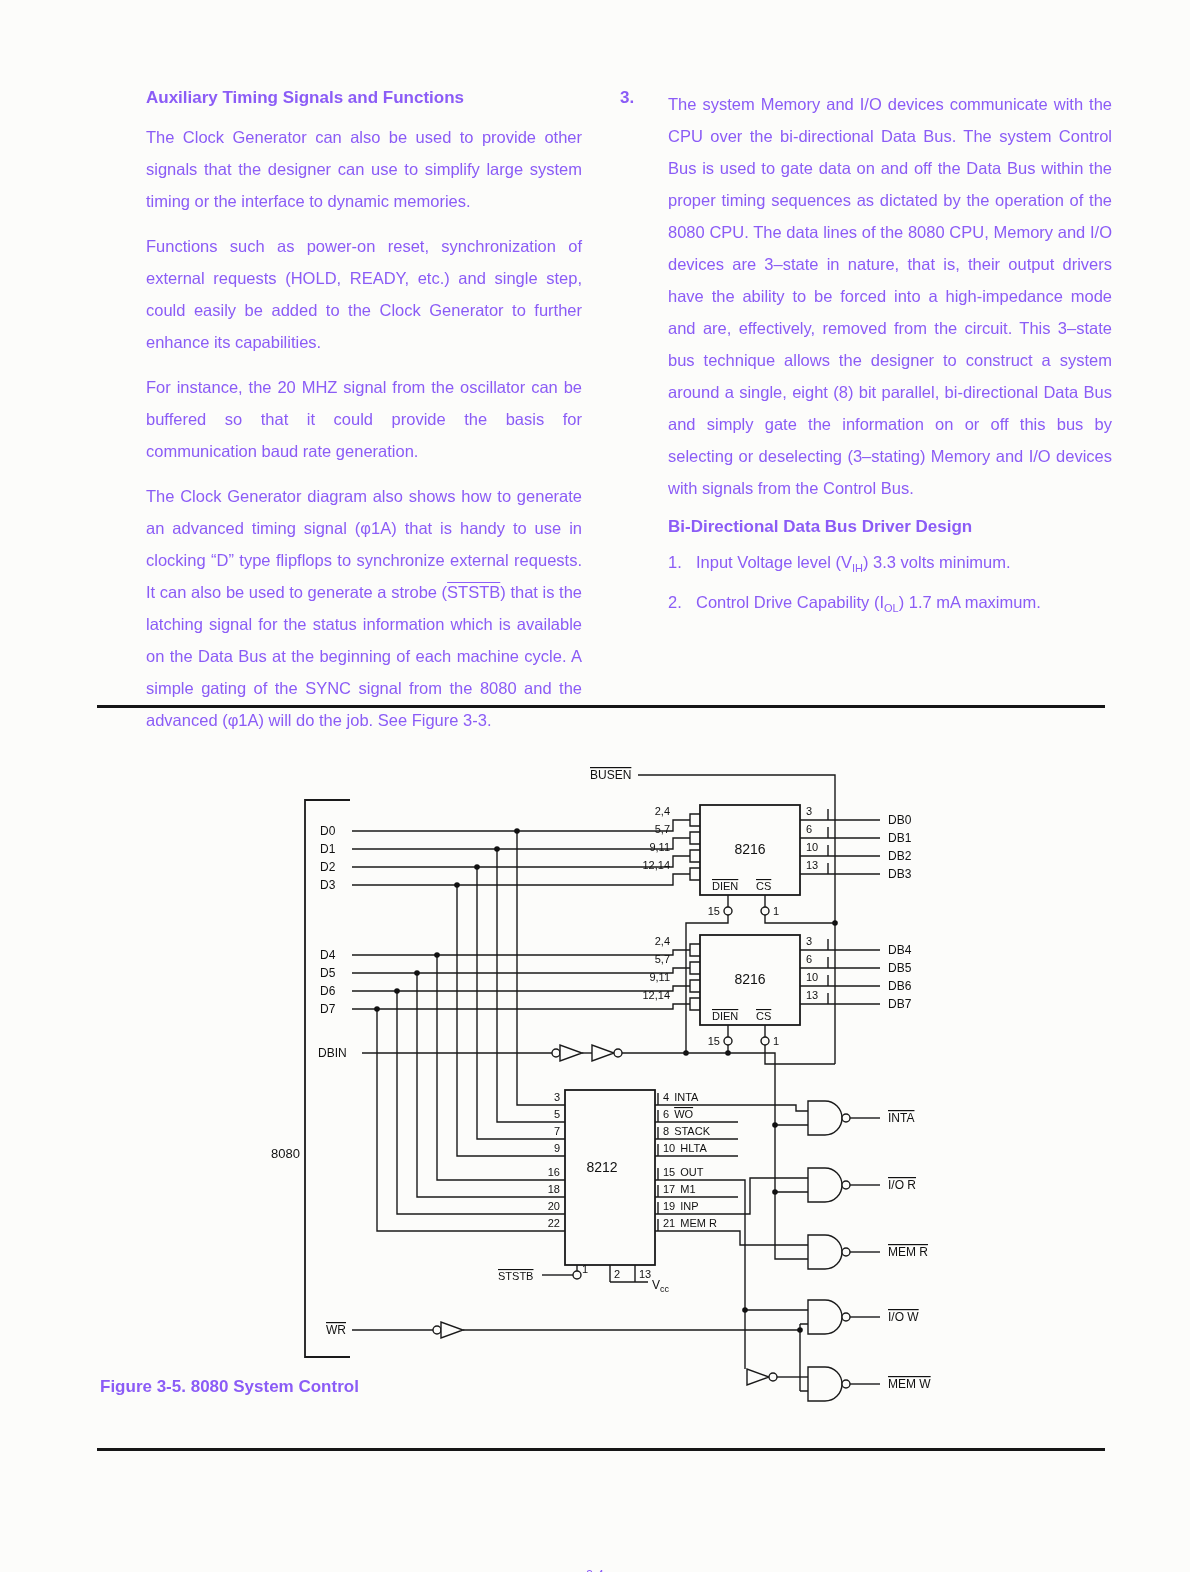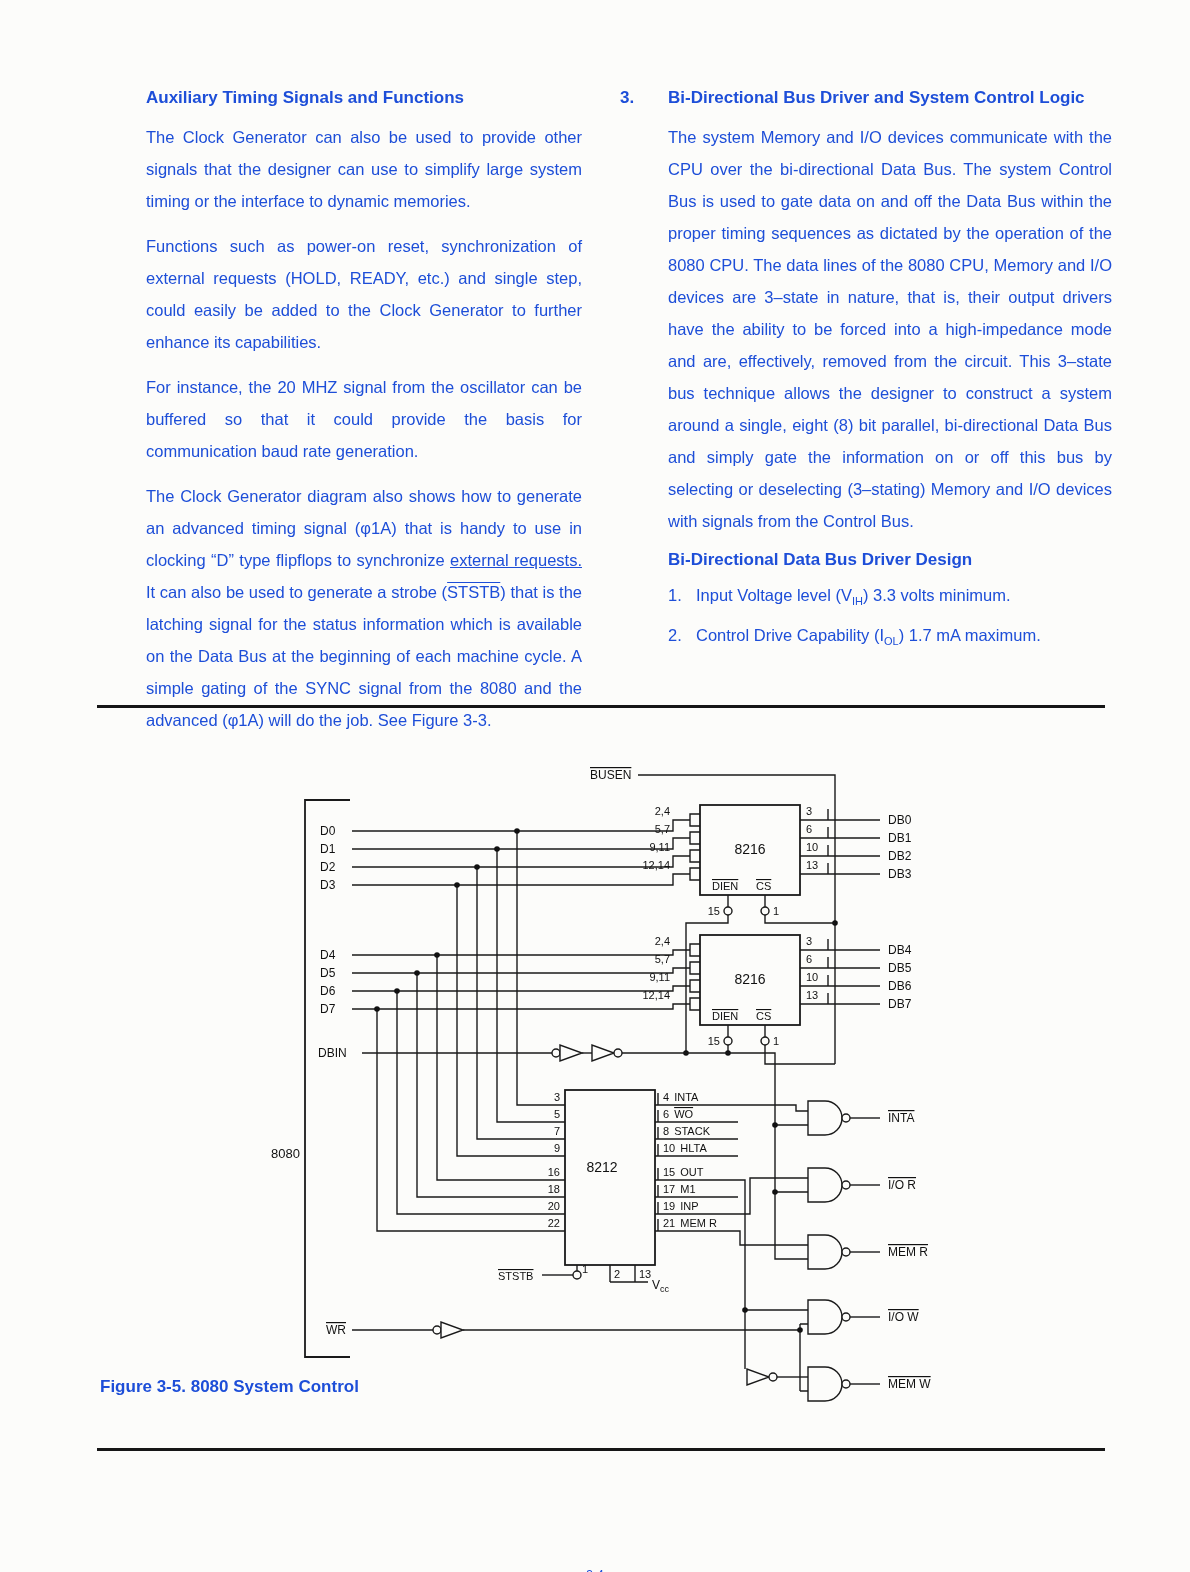--- a/index.html
+++ b/index.html
@@ -1,27 +1,27 @@
 <!DOCTYPE html>
 <html><head>
 <meta charset="utf-8">
 <style>
   html,body{margin:0;padding:0;background:#d8d8d8;}
-  .page{position:relative;width:1190px;height:1572px;background:#fcfcfa;color:#1d4ed8;
+  .page{position:relative;width:1190px;height:1572px;background:#fcfcfa;color:#8b5cf6;
         font-family:"Liberation Sans",sans-serif;overflow:hidden;margin:0 auto;}
   .col{position:absolute;top:88px;}
   .col-left{left:146px;width:436px;}
   .col-right{left:668px;width:444px;}
   .num3{position:absolute;left:620px;top:88px;font-weight:bold;font-size:17px;}
   .h1{font-weight:bold;font-size:17px;margin:0 0 13px 0;}
   .h2{font-weight:bold;font-size:17px;margin:10px 0 13px 0;}
   .para{font-size:16.5px;line-height:32px;text-align:justify;margin:0 0 13px 0;}
   .li{display:flex;font-size:16.5px;line-height:25px;margin:0 0 9px 0;}
   .li .n{width:28px;flex:none;}
-  .ul{text-decoration:underline;}
+  .ul{}
   .ovl{text-decoration:overline;}
   sub{font-size:11px;text-align:center;}
   .rule{position:absolute;left:97px;width:1008px;height:3px;background:#161616;}
   .rule-top{top:705px;}
   .rule-bottom{top:1448px;}
   .caption{position:absolute;left:100px;top:1377px;font-weight:bold;font-size:17px;}
   .pageno{position:absolute;left:0;top:1532px;width:100%;text-align:center;font-size:12px;margin-top:36px;}
   .fig{position:absolute;left:90px;top:762px;}
   svg{font-family:"Liberation Sans",sans-serif;}
   svg text{fill:#111;}
@@ -42,21 +42,20 @@
     <div class="h1">Auxiliary Timing Signals and Functions</div>
     <p class="para">The Clock Generator can also be used to provide other signals that the designer can use to simplify large system timing or the interface to dynamic memories.</p>
     <p class="para">Functions such as power-on reset, synchronization of external requests (HOLD, READY, etc.) and single step, could easily be added to the Clock Generator to further enhance its capabilities.</p>
     <p class="para">For instance, the 20 MHZ signal from the oscillator can be buffered so that it could provide the basis for communication baud rate generation.</p>
     <p class="para"><span>The Clock Generator diagram also shows how to generate an advanced timing signal (φ1A) that is handy to use in clocking “D” type flipflops to synchronize </span><span class="ul">external requests.</span><span> It can also be used to generate a strobe (</span><span class="ovl">STSTB</span><span>) that is the latching signal for the status information which is available on the Data Bus at the beginning of each machine cycle. A simple gating of the SYNC signal from the 8080 and the advanced (φ1A) will do the job. See Figure 3-3.</span></p>
   </div>
 
   <div class="num3">3.</div>
 
   <div class="col col-right">
-    <div class="h1">Bi-Directional Bus Driver and System Control Logic</div>
     <p class="para">The system Memory and I/O devices communicate with the CPU over the bi-directional Data Bus. The system Control Bus is used to gate data on and off the Data Bus within the proper timing sequences as dictated by the operation of the 8080 CPU. The data lines of the 8080 CPU, Memory and I/O devices are 3–state in nature, that is, their output drivers have the ability to be forced into a high-impedance mode and are, effectively, removed from the circuit. This 3–state bus technique allows the designer to construct a system around a single, eight (8) bit parallel, bi-directional Data Bus and simply gate the information on or off this bus by selecting or deselecting (3–stating) Memory and I/O devices with signals from the Control Bus.</p>
     <div class="h2">Bi-Directional Data Bus Driver Design</div>
     <div class="li">
       <span class="n">1.</span>
       <span><span>Input Voltage level (V</span><sub>IH</sub><span>) 3.3 volts minimum.</span></span>
     </div>
     <div class="li">
       <span class="n">2.</span>
       <span><span>Control Drive Capability (I</span><sub>OL</sub><span>) 1.7 mA maximum.</span></span>
     </div>

